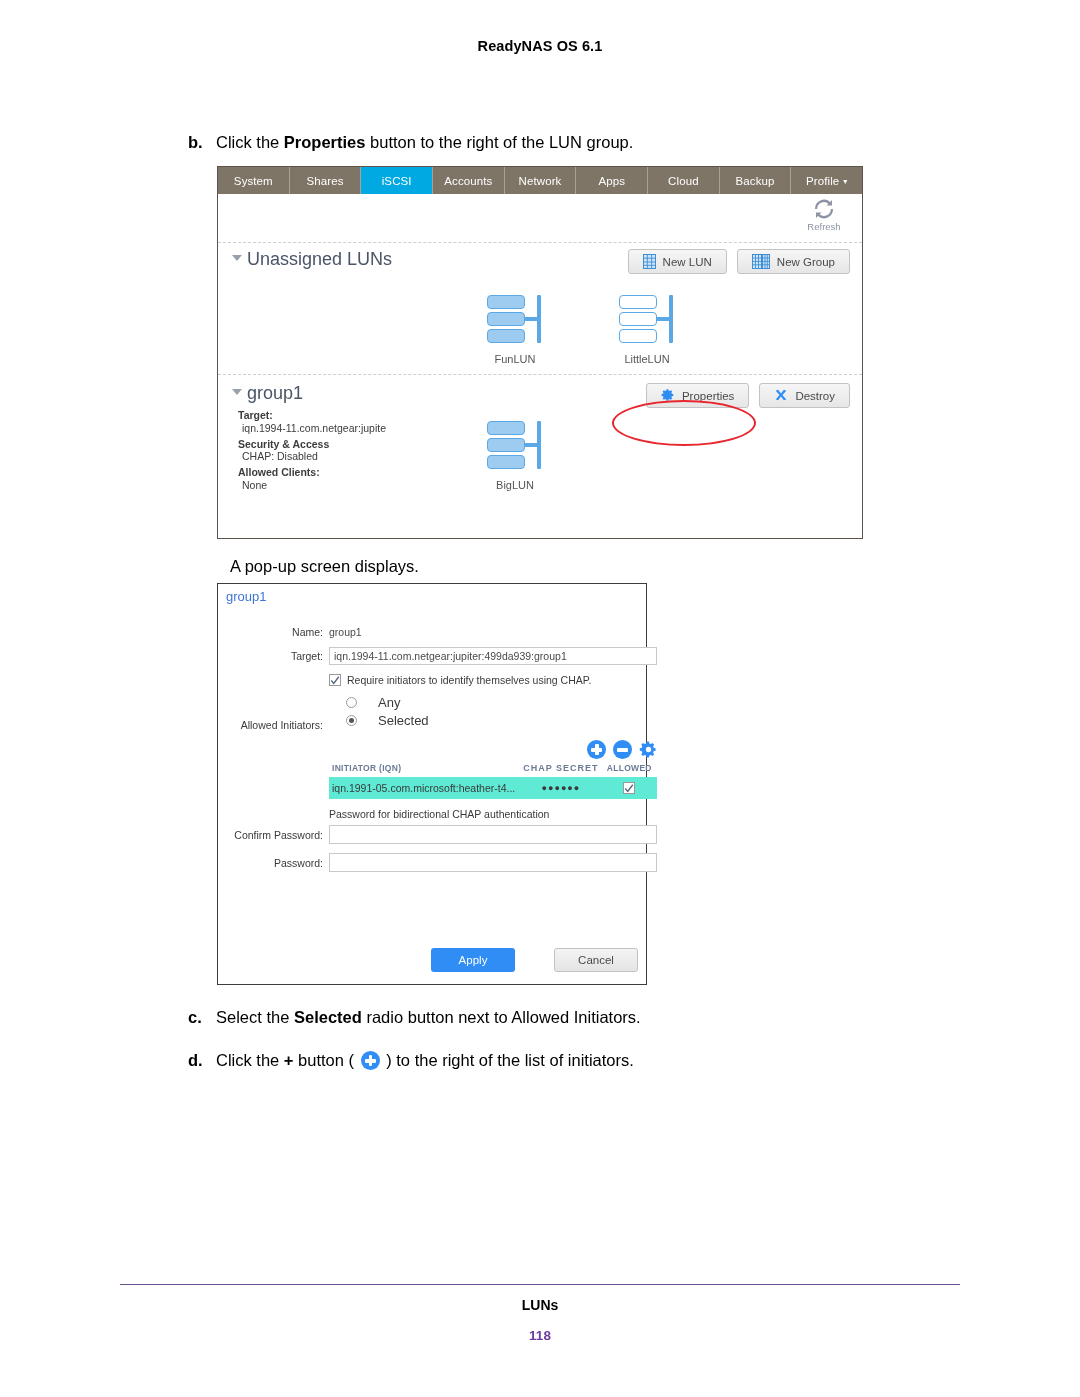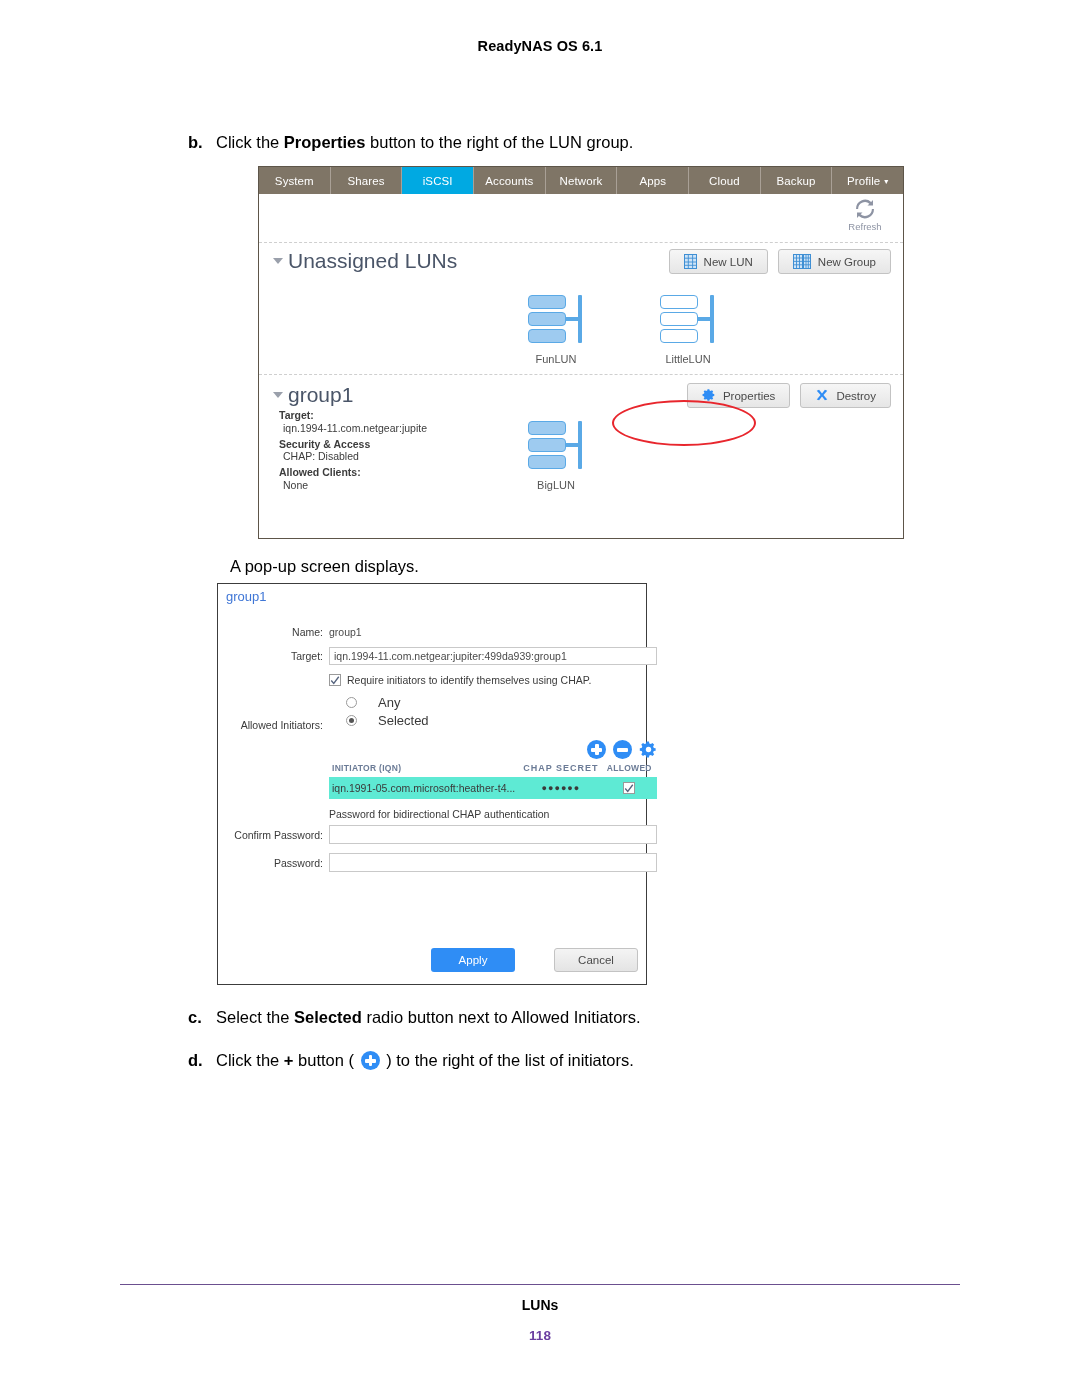--- a/index.html
+++ b/index.html
@@ -81,21 +81,20 @@
   .shot1 {
     position: absolute;
     top: 166px;
     left: 217px;
     width: 646px;
     height: 373px;
     border: 1px solid #5d5549;
     box-sizing: border-box;
     background: #fff;
     overflow: hidden;
-    margin-left: 41px;
   }
   .tabbar {
     display: flex;
     height: 27px;
     background: #7f7566;
   }
   .tab {
     flex: 1;
     display: flex;
     align-items: center;
@@ -133,21 +132,21 @@
   .refresh-btn svg { display: block; margin: 0 auto 1px; }
 
   .section-head {
     position: relative;
     height: 46px;
   }
   .section-title {
     position: absolute;
     left: 14px;
     top: 6px;
-    font-size: 21px;
+    font-size: 18px;
     color: #4a5568;
     font-weight: 300;
   }
   .tri {
     display: inline-block;
     width: 0; height: 0;
     border-left: 5px solid transparent;
     border-right: 5px solid transparent;
     border-top: 6px solid #9aa0ab;
     vertical-align: 4px;

